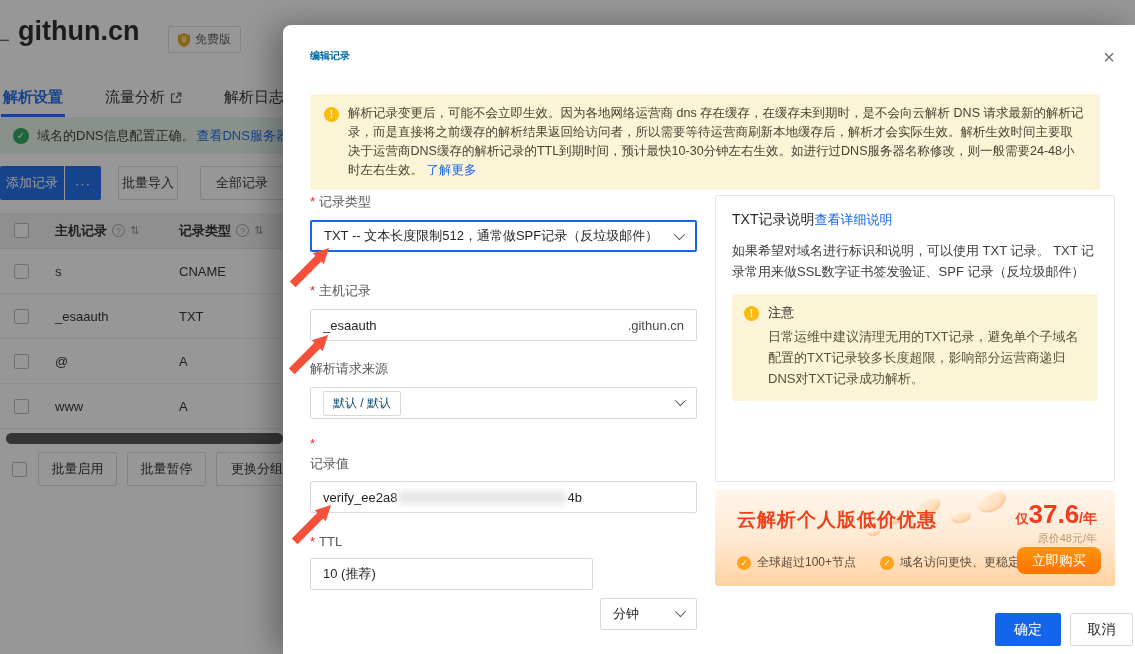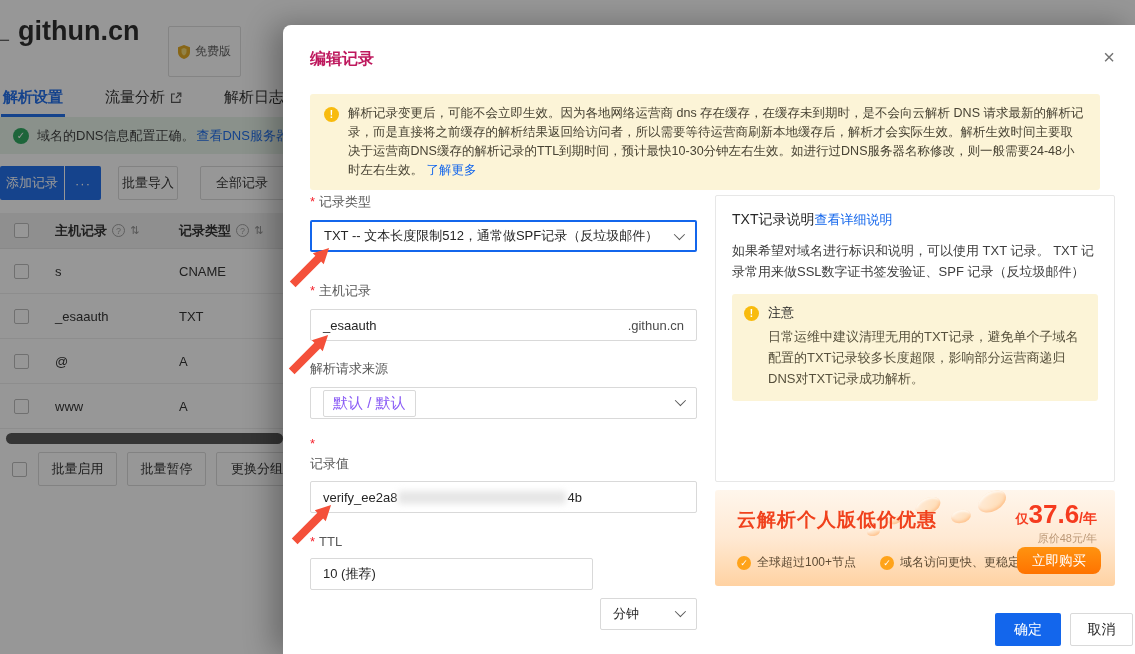--- a/index.html
+++ b/index.html
@@ -4,21 +4,21 @@
 <style>
   * { margin:0; padding:0; box-sizing:border-box; }
   body { font-family:"Liberation Sans","DejaVu Sans",sans-serif; background:#fff; }
   .stage { position:relative; width:1135px; height:654px; overflow:hidden; background:#fff; }
 
   
   .page { position:absolute; inset:0; }
   .back-arrow { position:absolute; left:-10px; top:22px; font-size:24px; color:#262626; }
   .domain { position:absolute; left:18px; top:16px; font-size:27px; font-weight:700; color:#1f1f1f; }
   .badge { position:absolute; left:168px; top:26px; display:inline-flex; align-items:center; gap:5px;
-           border:1px solid #dcdcdc; background:#fff; border-radius:2px; padding:16px 9px;
+           border:1px solid #dcdcdc; background:#fff; border-radius:2px; padding:4px 9px;
            font-size:12px; color:#595959; }
   .tabs { position:absolute; left:3px; top:74px; display:flex; gap:42px;margin-top:14px; }
   .tab { position:relative; font-size:15px; color:#262626; display:flex; align-items:center; gap:5px;
          padding-bottom:10px; cursor:pointer; }
   .tab.active { color:#1366ec; font-weight:700; }
   .tab.active::after { content:""; position:absolute; left:-2px; right:-2px; bottom:0; height:3px; background:#1366ec; }
   .notice { position:absolute; left:0; top:117px; width:300px; height:37px; background:#e7f5ea;
             display:flex; align-items:center; padding-left:13px; font-size:13px; color:#333; white-space:nowrap; }
   .check-icon { width:16px; height:16px; border-radius:50%; background:#21a457; color:#fff; font-size:10px;
                 display:inline-flex; align-items:center; justify-content:center; margin-right:8px; flex:0 0 auto; }
@@ -50,41 +50,41 @@
   .batch .cb { position:absolute; left:12px; top:10px; }
   .btn-enable { position:absolute; left:38px; width:79px; font-size:13px; }
   .btn-pause  { position:absolute; left:127px; width:79px; font-size:13px; }
   .btn-group  { position:absolute; left:216px; width:82px; font-size:13px; }
 
   .dim { position:absolute; inset:0; background:rgba(25,25,25,0.45); z-index:5; }
 
   
   .modal { position:absolute; left:283px; top:25px; width:852px; height:629px; background:#fff;
            border-radius:8px 0 0 0; box-shadow:-10px 0 30px rgba(0,0,0,.3); z-index:10; }
-  .m-title { position:absolute; left:27px; top:24px; font-size:16px; font-weight:600; color:#be185d; }
+  .m-title { position:absolute; left:27px; top:24px; font-size:10px; font-weight:600; color:#0369a1; }
   .m-close { position:absolute; right:20px; top:22px; font-size:20px; color:#737373; line-height:1; cursor:pointer; }
 
   .m-alert { position:absolute; left:27px; top:69px; width:790px; background:#fcf4d7; border-radius:3px;
              padding:10px 16px 10px 38px; font-size:12.5px; line-height:19px; color:#474233; }
   .warn-icon { position:absolute; left:14px; top:13px; width:15px; height:15px; border-radius:50%;
                background:#f8bb0e; color:#fff; font-size:10px; font-weight:700;
                display:flex; align-items:center; justify-content:center; }
   .m-alert a { color:#1366ec; text-decoration:none; }
 
   .fg { position:absolute; left:27px; width:387px; }
   .flabel { font-size:13px; color:#595959; }
   .req { color:#f5222d; margin-right:4px; }
   .control { position:relative; display:flex; align-items:center; height:32px; border:1px solid #d9d9d9;
              border-radius:2px; padding:13px 12px; font-size:13px; color:#262626; background:#fff; width:100%; }
   .control.focused { border:2px solid #1366ec; }
   .chev { width:8px; height:8px; border-right:1.6px solid #595959; border-bottom:1.6px solid #595959;
           transform:rotate(45deg) translateY(-2px); display:inline-block; }
   .control .chev { position:absolute; right:13px; top:10px; }
   .suffix { margin-left:auto; color:#4b4b4b; }
-  .tag { border:1px solid #d9d9d9; border-radius:2px; padding:3px 9px; font-size:15px; color:#8b5cf6;text-align:right; }
+  .tag { border:1px solid #d9d9d9; border-radius:2px; padding:3px 9px; font-size:12px; color:#0c4a6e;text-align:right; }
   .redacted { display:inline-block; width:168px; height:13px; margin:0 1px; background:#e6e6e6;
               border-radius:3px; filter:blur(3px); }
   .ttl-input { position:absolute; left:0; top:0; width:283px; }
   .ttl-unit  { position:absolute; left:290px; top:0; width:97px;margin-top:40px; }
 
   .hpanel { position:absolute; left:432px; top:170px; width:400px; height:287px; border:1px solid #e7e7e7;
             border-radius:2px; padding:15px 16px; }
   .hp-head { display:flex; align-items:center; }
   .hp-title { font-size:14px; color:#262626; }
   .hp-link { font-size:13px; color:#1366ec; text-decoration:none; }

